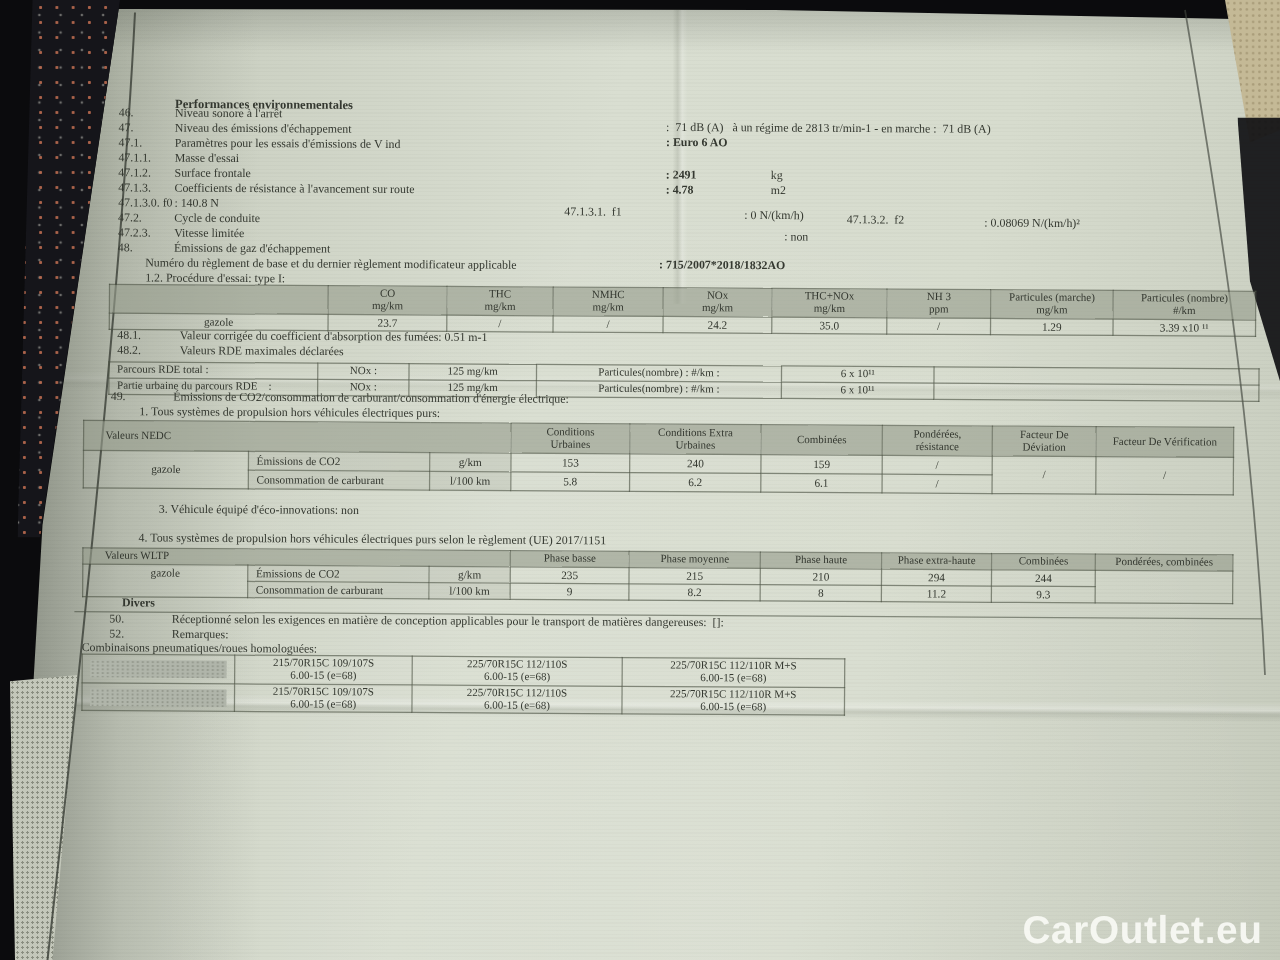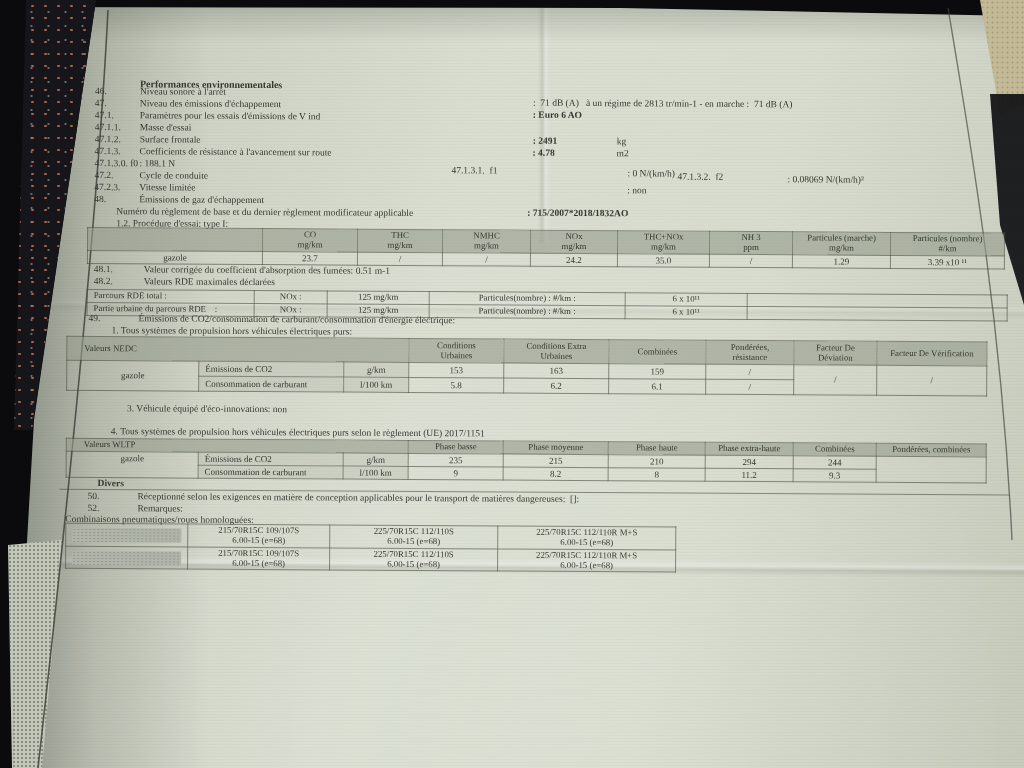--- a/index.html
+++ b/index.html
@@ -90,36 +90,36 @@
 
     <div class="t b" style="left:140px;top:78px;font-size:10px">Performances environnementales</div>
 
     <div class="doc-rows">
       <div class="doc-row"><span class="num">46.</span><span>Niveau sonore à l'arrêt</span></div>
       <div class="doc-row"><span class="num">47.</span><span>Niveau des émissions d'échappement</span></div>
       <div class="doc-row"><span class="num">47.1.</span><span>Paramètres pour les essais d'émissions de V ind</span></div>
       <div class="doc-row"><span class="num">47.1.1.</span><span>Masse d'essai</span></div>
       <div class="doc-row"><span class="num">47.1.2.</span><span>Surface frontale</span></div>
       <div class="doc-row"><span class="num">47.1.3.</span><span>Coefficients de résistance à l'avancement sur route</span></div>
-      <div class="doc-row"><span class="num">47.1.3.0. f0</span><span>: 188.1 N</span></div>
+      <div class="doc-row"><span class="num">47.1.3.0. f0</span><span>: 140.8 N</span></div>
       <div class="doc-row"><span class="num">47.2.</span><span>Cycle de conduite</span></div>
       <div class="doc-row"><span class="num">47.2.3.</span><span>Vitesse limitée</span></div>
       <div class="doc-row"><span class="num">48.</span><span>Émissions de gaz d'échappement</span></div>
       <div class="doc-row indent"><span>Numéro du règlement de base et du dernier règlement modificateur applicable</span></div>
       <div class="doc-row indent"><span>1.2. Procédure d'essai: type I:</span></div>
     </div>
 
     <div class="t" style="left:533px;top:95px">: &nbsp;71 dB (A)&nbsp;&nbsp; à un régime de 2813 tr/min-1 - en marche :&nbsp;&nbsp;71 dB (A)</div>
     <div class="t b" style="left:533px;top:107px">: Euro 6 AO</div>
     <div class="t b" style="left:533px;top:133px">: 2491</div>
     <div class="t" style="left:617px;top:133px">kg</div>
     <div class="t b" style="left:533px;top:145px">: 4.78</div>
     <div class="t" style="left:617px;top:145px">m2</div>
     <div class="t" style="left:452px;top:163px">47.1.3.1.&nbsp;&nbsp;f1</div>
-    <div class="t" style="left:628px;top:165px">: 0 N/(km/h)</div>
+    <div class="t" style="left:596px;top:165px">: 0 N/(km/h)</div>
     <div class="t" style="left:678px;top:168px">47.1.3.2.&nbsp;&nbsp;f2</div>
     <div class="t" style="left:788px;top:170px">: 0.08069 N/(km/h)²</div>
     <div class="t" style="left:628px;top:182px">: non</div>
     <div class="t b" style="left:528px;top:205px">: 715/2007*2018/1832AO</div>
 
     <table class="doc-table t1" style="left:88px;top:227px;width:917px">
       <colgroup>
           <col style="width:175px">
           <col style="width:95px">
           <col style="width:85px">
@@ -223,21 +223,21 @@
 résistance</td>
             <td class="hd">Facteur De
 Déviation</td>
             <td class="hd">Facteur De Vérification</td>
           </tr>
           <tr>
             <td rowspan="2">gazole</td>
             <td class="al sh">Émissions de CO2</td>
             <td class="sh">g/km</td>
             <td>153</td>
-            <td>163</td>
+            <td>240</td>
             <td>159</td>
             <td>/</td>
             <td rowspan="2">/</td>
             <td rowspan="2">/</td>
           </tr>
           <tr>
             <td class="al sh">Consommation de carburant</td>
             <td class="sh">l/100 km</td>
             <td>5.8</td>
             <td>6.2</td>
@@ -325,13 +325,14 @@
             <td>225/70R15C 112/110S
 6.00-15 (e=68)</td>
             <td>225/70R15C 112/110R M+S
 6.00-15 (e=68)</td>
           </tr>
         </tbody>
     </table>
 
   </div>
 
+  <div class="watermark">CarOutlet.eu</div>
 </div>
 
 </body></html>

